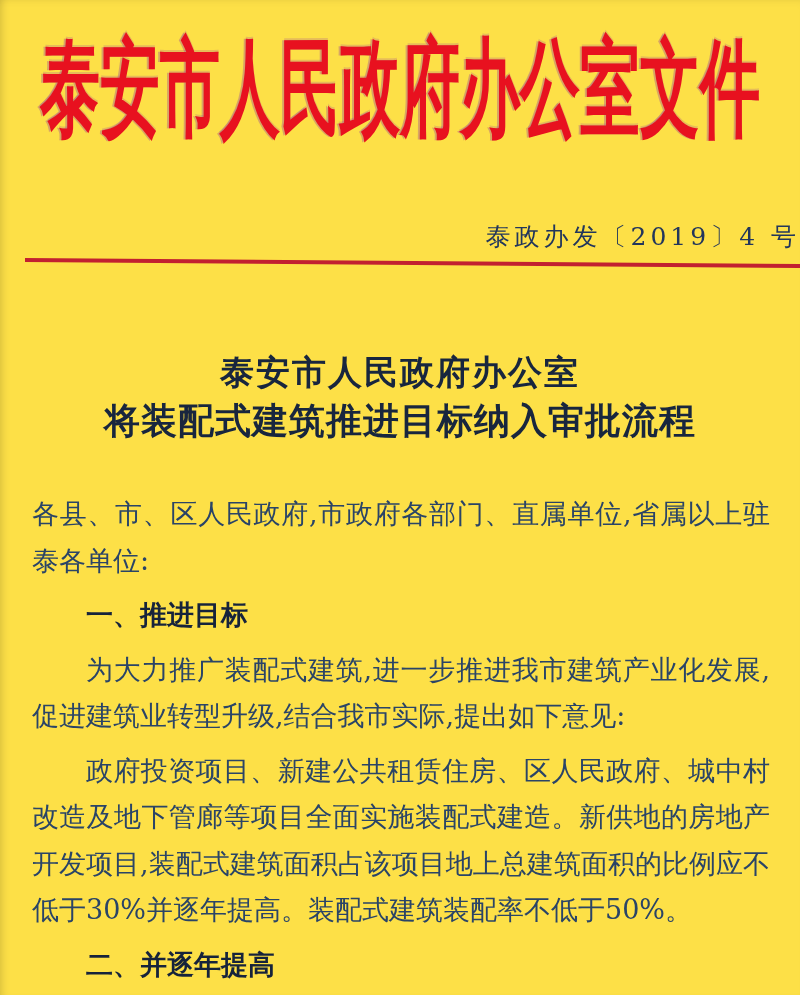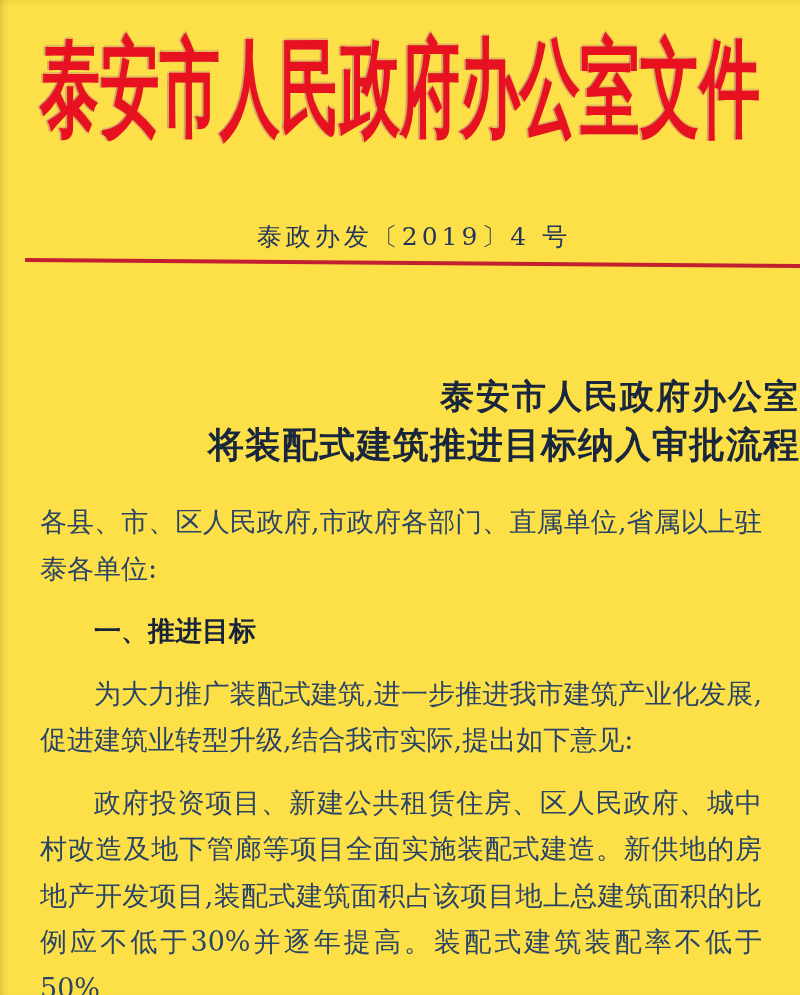--- a/index.html
+++ b/index.html
@@ -35,59 +35,58 @@
     transform: scaleY(1.78);
     transform-origin: 50% 0;
     white-space: nowrap;
     text-shadow: -2px 0 0 rgba(130, 30, 170, 0.30), 0 -1px 0 rgba(130, 30, 170, 0.18);
   }
   .doc-number {
     position: absolute;
     top: 220px;
     left: 0;
     right: 0;
-    text-align: center;
+    text-align: right;
     font-size: 25px;
     letter-spacing: 4px;
     color: var(--doc-number-ink);
     padding-left: 28px;
   }
   .red-rule {
     position: absolute;
     top: 258px;
     left: 25px;
     width: 776px;
     height: 4px;
     background: var(--rule-red);
     transform: rotate(0.45deg);
     transform-origin: 0 50%;
   }
   .title {
     position: absolute;
     top: 349px;
     left: 0;
     right: 0;
-    text-align: right;
+    text-align: center;
     font-weight: bold;
     color: var(--title-ink);
-    margin-top: 24px;
   }
   .title-line1 { font-size: 34px; line-height: 47px; letter-spacing: 2px; }
   .title-line2 { font-size: 36px; line-height: 49px; letter-spacing: 1px; }
   .body {
     position: absolute;
     top: 483px;
     left: 24px;
     width: 754px;
     font-size: 27px;
     line-height: 46.5px;
     color: var(--body-ink);
     text-align: justify;
   }
-  .body p { margin: 16px; text-align: justify; }
+  .body p { margin: 8px; text-align: justify; }
   .indent { text-indent: 2em; }
   .heading { font-weight: bold; color: var(--heading-ink); }
   .bold-lead { font-weight: bold; color: var(--heading-ink); }
 </style>
 </head>
 <body>
 
 <div class="page">
   <div class="banner">泰安市人民政府办公室文件</div>
 

